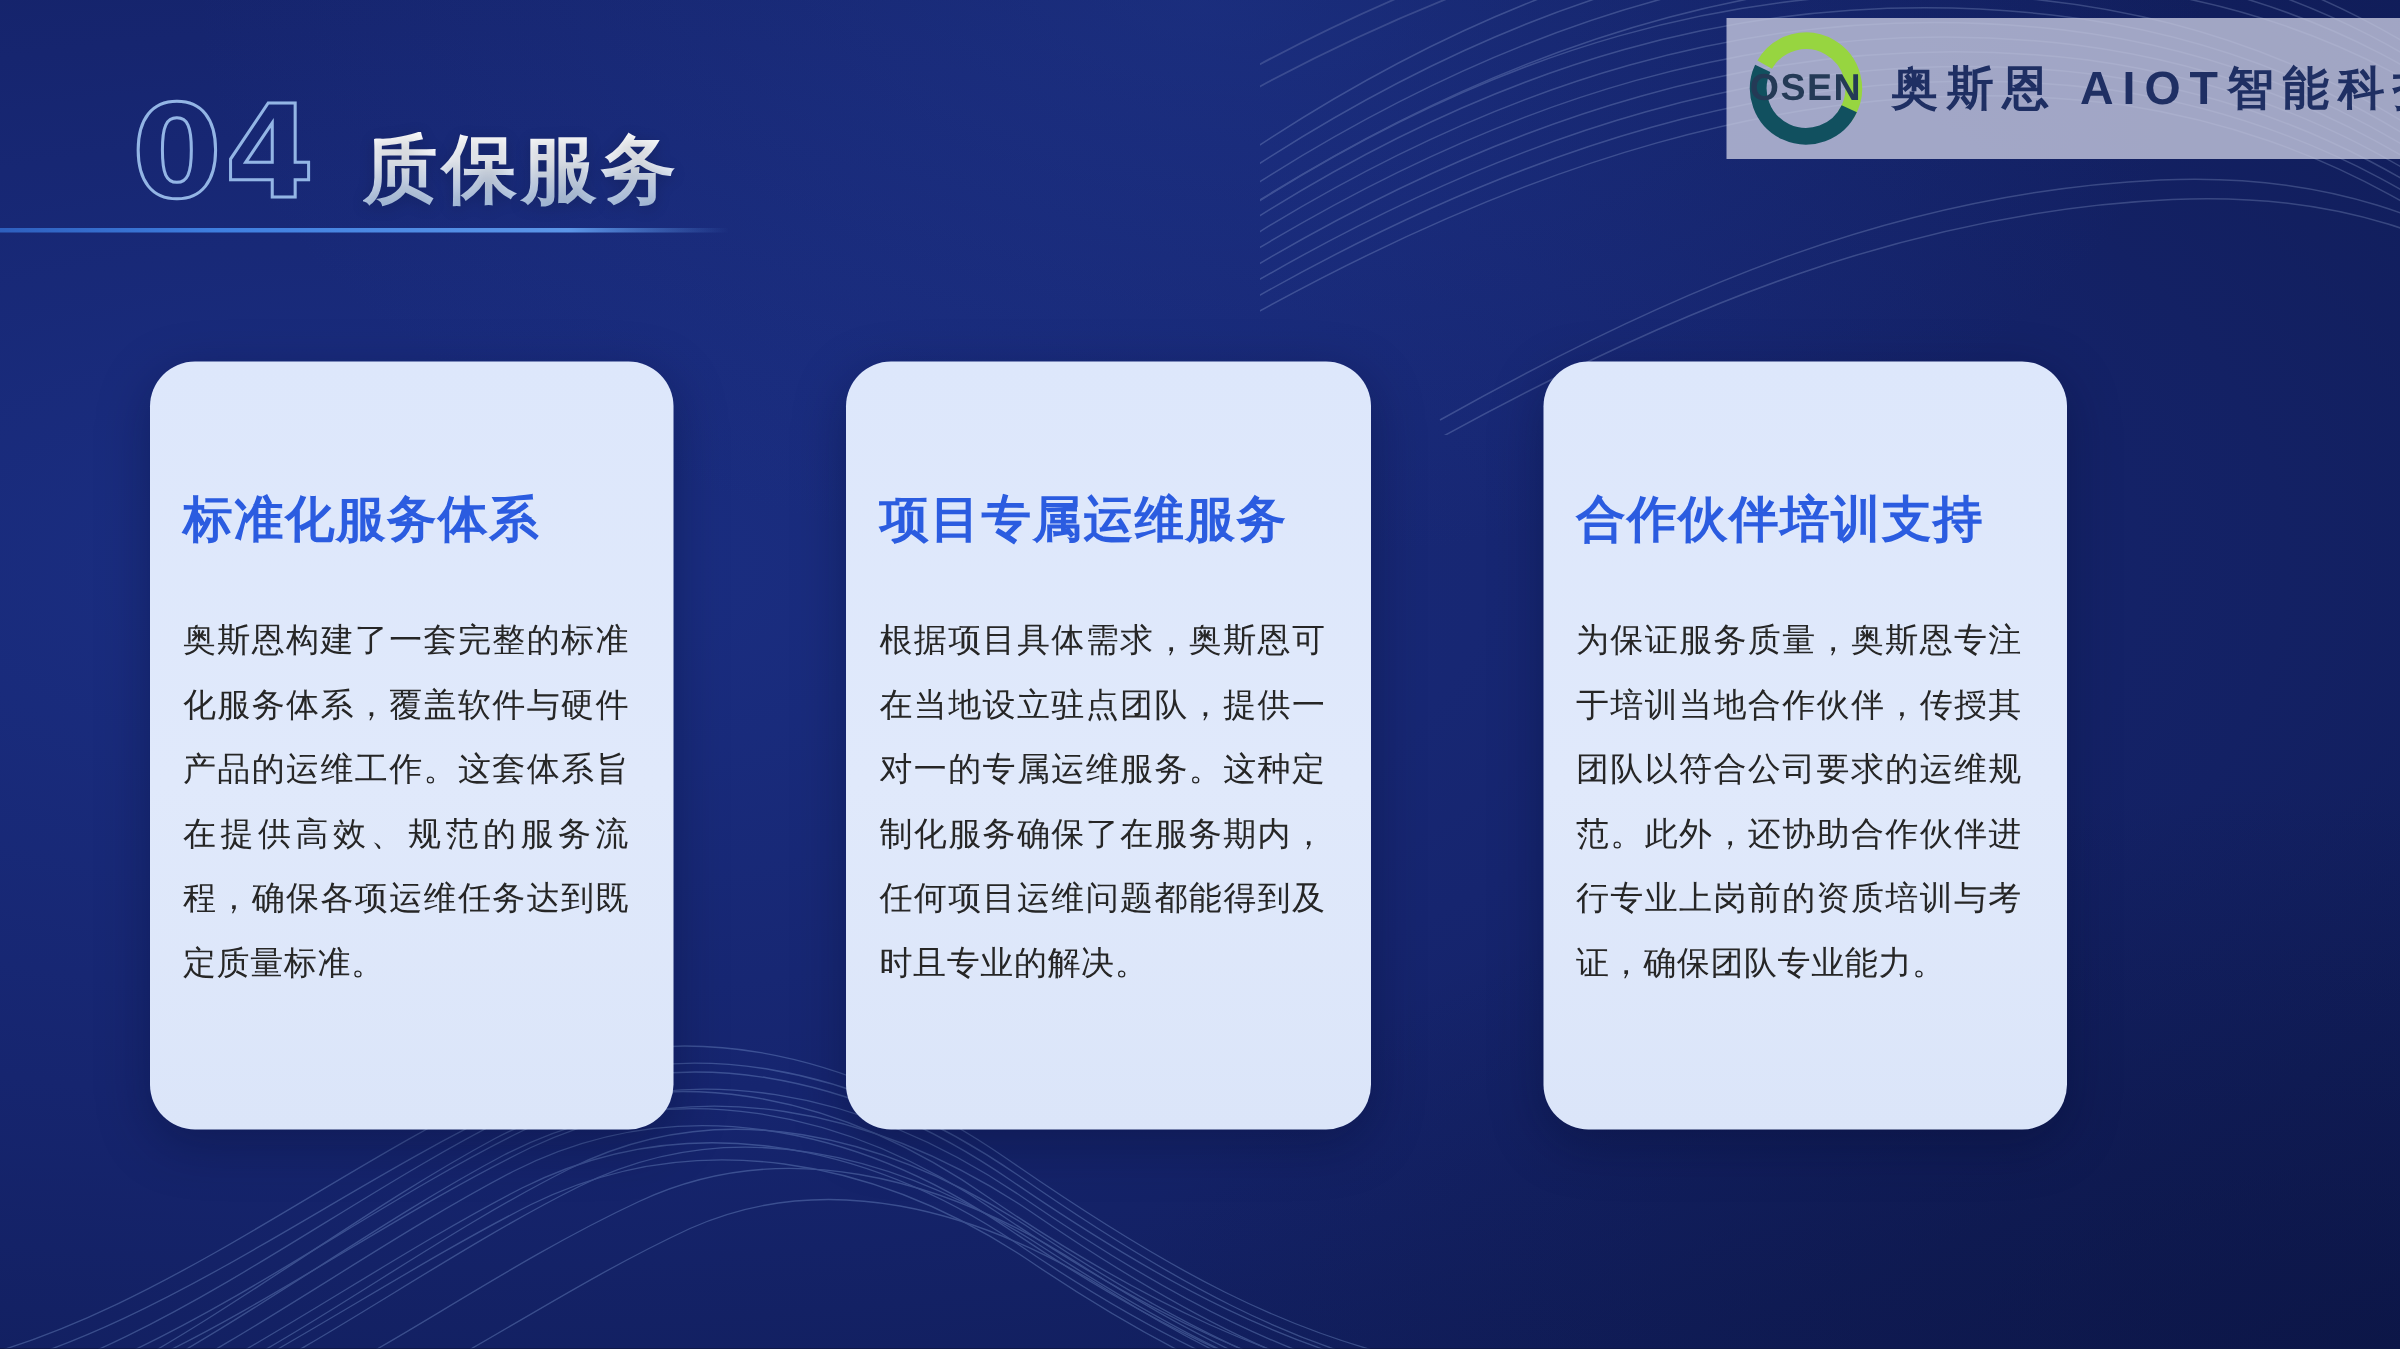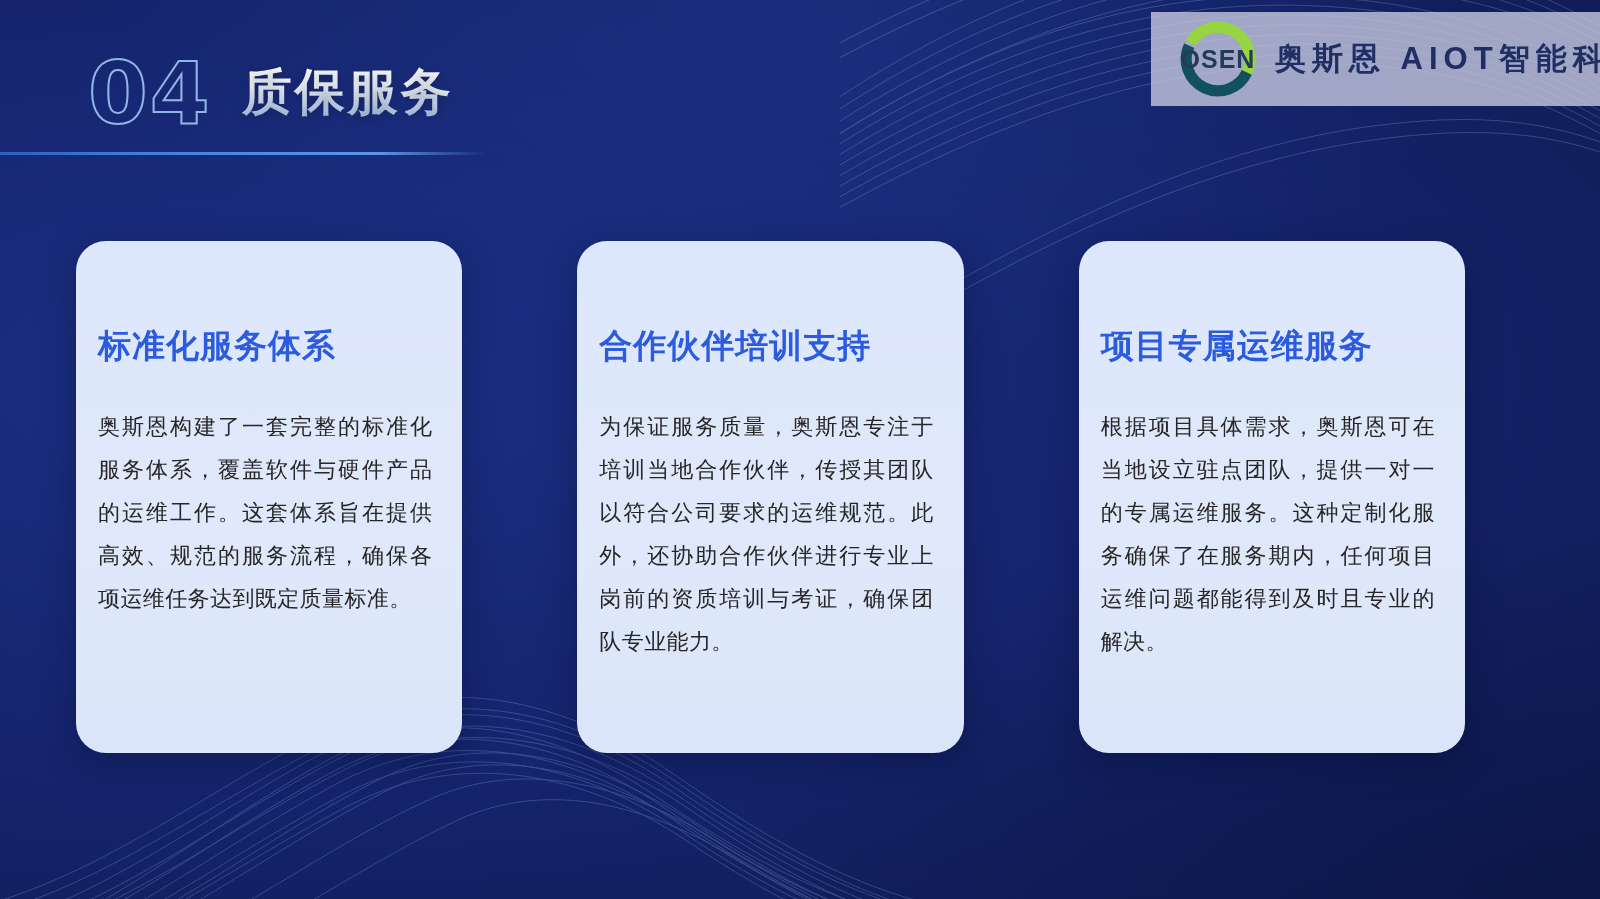--- a/index.html
+++ b/index.html
@@ -49,21 +49,21 @@
     height: 330px;
     opacity: .75;
   }
 
   
   .header {
     position: absolute;
     left: 88px;
     top: 46px;
     display: flex;
-    align-items: center;
+    align-items: flex-end;
     gap: 30px;
     height: 96px;
   }
   .section-num {
     font-size: 86px;
     font-weight: 700;
     line-height: .92;
     letter-spacing: 2px;
     color: transparent;
     -webkit-text-stroke: 2px #9ec2ef;
@@ -101,21 +101,21 @@
     height: 94px;
     background: rgba(198,200,222,.80);
     display: flex;
     align-items: center;
     overflow: hidden;
   }
   .logo-mark {
     position: relative;
     width: 86px;
     height: 86px;
-    margin-left: 24px;
+    margin-left: 10px;
     flex: none;
   }
   .logo-word {
     position: absolute;
     left: 50%;
     top: 50%;
     transform: translate(-50%, -50%);
     font-size: 25px;
     font-weight: 600;
     letter-spacing: 1px;
@@ -128,23 +128,23 @@
     font-weight: 700;
     letter-spacing: 6px;
     color: #1f2f63;
     white-space: nowrap;
     margin-left: 14px;
   }
 
   
   .cards {
     position: absolute;
-    left: 76px;
+    left: 100px;
     top: 241px;
-    width: 1389px;
+    width: 1278px;
     height: 512px;
     display: flex;
     gap: 115px;
   }
   .card {
     flex: 1 1 0;
     background: linear-gradient(180deg, #dde7fb 0%, #e0e9fb 55%, #dbe5f9 100%);
     border-radius: 30px;
     box-shadow: 0 10px 34px rgba(5,12,45,.34);
     padding: 86px 30px 0 22px;
@@ -237,23 +237,23 @@
   </div>
 
   <div class="cards">
 
     <div class="card">
       <h2 class="card-title">标准化服务体系</h2>
       <p class="card-body">奥斯恩构建了一套完整的标准化服务体系，覆盖软件与硬件产品的运维工作。这套体系旨在提供高效、规范的服务流程，确保各项运维任务达到既定质量标准。</p>
     </div>
 
     <div class="card">
+      <h2 class="card-title">项目专属运维服务</h2>
+      <p class="card-body">根据项目具体需求，奥斯恩可在当地设立驻点团队，提供一对一的专属运维服务。这种定制化服务确保了在服务期内，任何项目运维问题都能得到及时且专业的解决。</p>
+    </div>
+
+    <div class="card">
       <h2 class="card-title">合作伙伴培训支持</h2>
       <p class="card-body">为保证服务质量，奥斯恩专注于培训当地合作伙伴，传授其团队以符合公司要求的运维规范。此外，还协助合作伙伴进行专业上岗前的资质培训与考证，确保团队专业能力。</p>
     </div>
 
-    <div class="card">
-      <h2 class="card-title">项目专属运维服务</h2>
-      <p class="card-body">根据项目具体需求，奥斯恩可在当地设立驻点团队，提供一对一的专属运维服务。这种定制化服务确保了在服务期内，任何项目运维问题都能得到及时且专业的解决。</p>
-    </div>
-
   </div>
 </div>
 
 </body></html>

